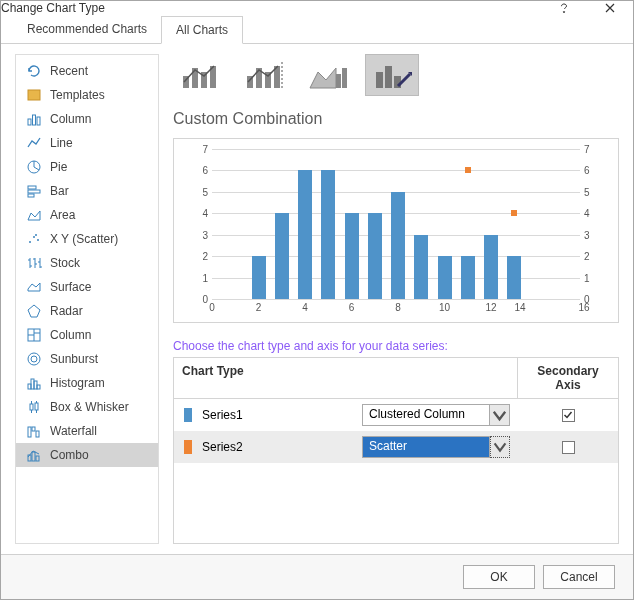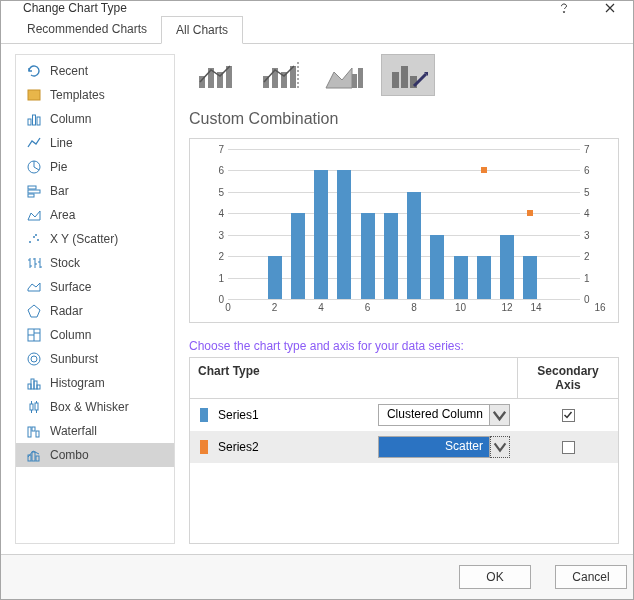--- a/index.html
+++ b/index.html
@@ -1,18 +1,18 @@
 <!DOCTYPE html>
 <html><head>
 <meta charset="utf-8">
 <style>
   * { box-sizing: border-box; margin: 0; padding: 0; font-family: "Segoe UI", sans-serif; font-size: 12px; }
   body { background: #fff; width: 634px; height: 600px; overflow: hidden; }
   .dialog { width: 634px; height: 600px; border: 1px solid #a6a6a6; background: #fff; display: flex; flex-direction: column; }
-  .titlebar { height: 32px; display: flex; align-items: center; justify-content: space-between; padding: 0 0 0 22px; }
+  .titlebar { height: 32px; display: flex; align-items: center; justify-content: space-between; padding: 0 0 0 0; }
   .titlebar-title { color: #333; font-size: 12px; }
   .titlebar-btns { display: flex; height: 100%; }
   .titlebar-btn { width: 46px; display: flex; align-items: center; justify-content: center; color: #333; }
   .titlebar-btn svg { width: 10px; height: 10px; }
   .tabs { display: flex; border-bottom: 1px solid #d0d0d0; padding-left: 12px; }
   .tab { padding: 6px 14px 6px 14px; color: #444; position: relative; top: 1px; }
   .tab.active { border: 1px solid #d0d0d0; border-bottom: 1px solid #fff; background: #fff; }
   .body { flex: 1; display: flex; padding: 10px 14px 10px 14px; gap: 0; }
   .sidebar { width: 164px; border: 1px solid #ddd; padding: 4px 0; }
   .sidebar-item { display: flex; align-items: center; gap: 8px; padding: 4px 10px; color: #444; }
@@ -39,27 +39,27 @@
   .series-head > div { padding:6px 8px; color:#333; font-weight:bold; }
   .col-sn { width: 180px; border-right:1px solid #d4d4d4; }
   .col-ct { flex:1; border-right:1px solid #d4d4d4; }
   .col-sa { width:100px; text-align:center; }
   .series-row { display:flex; align-items:center; height:32px; }
   .series-row.alt { background:#ececec; }
   .series-row .col-sn { display:flex; align-items:center; gap:10px; padding-left:10px; border-right:none; font-weight:normal;}
   .series-row .col-ct { padding: 0 8px; border-right:none; }
   .series-row .col-sa { display:flex; align-items:center; justify-content:center; }
   .swatch { width:8px; height:14px; }
-  .combo-select { display:flex; width: 132px; height:22px;text-align:right; }
+  .combo-select { display:flex; width: 148px; height:22px; }
   .combo-field { flex:1; border:1px solid #aaa; padding:2px 6px; background:#fff; }
   .combo-field.hl { background:#2b73c2; color:#fff; }
   .combo-btn { width:20px; border:1px solid #aaa; border-left:none; background:#e8e8e8; display:flex; align-items:center; justify-content:center; }
   .chk { width:13px; height:13px; border:1px solid #777; background:#fff; display:flex; align-items:center; justify-content:center; }
   .chk svg { width:10px; height:10px; }
-  .footer { border-top:1px solid #d0d0d0; padding:10px 6px; display:flex; justify-content:flex-end; gap:24px; background:#f7f7f7; }
+  .footer { border-top:1px solid #d0d0d0; padding:10px 18px; display:flex; justify-content:flex-end; gap:8px; background:#f7f7f7; }
   .btn { width:72px; height:24px; border:1px solid #aaa; background:#fdfdfd; display:flex; align-items:center; justify-content:center; color:#333; }
   .series-body {height:80px;}
 </style>
 </head>
 <body>
 
 <div class="dialog">
   <div class="titlebar">
     <div class="titlebar-title">Change Chart Type</div>
     <div class="titlebar-btns">

